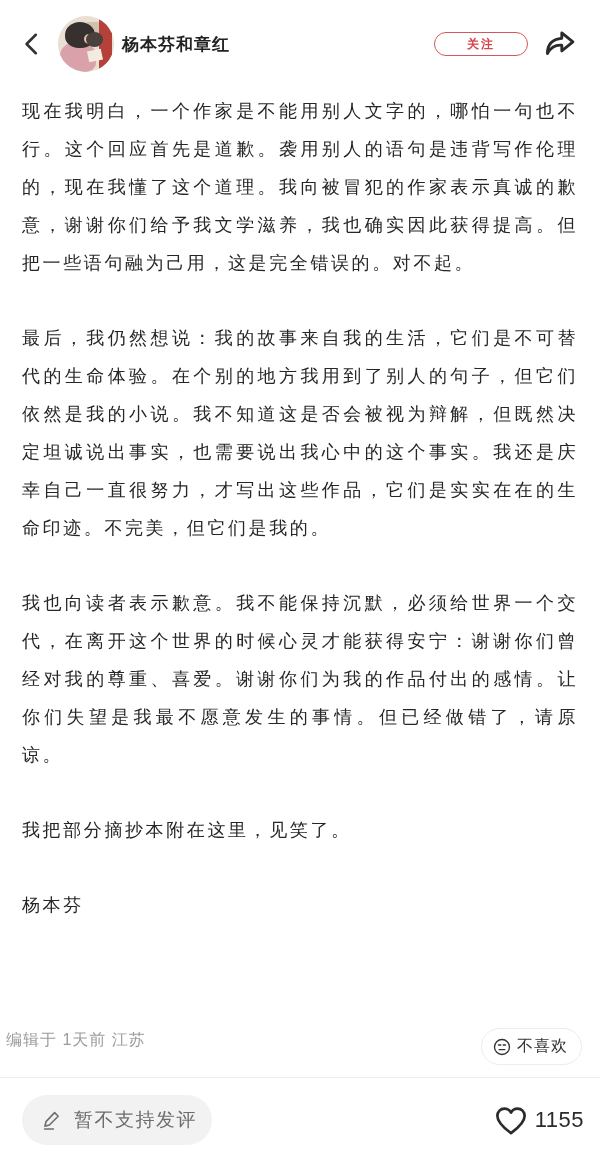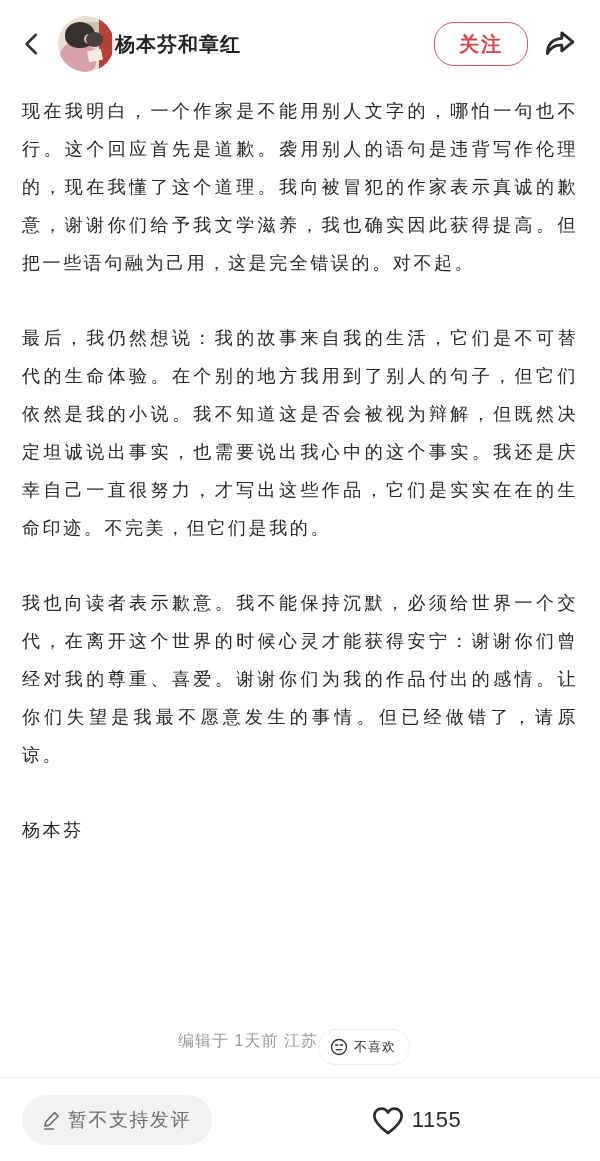--- a/index.html
+++ b/index.html
@@ -25,31 +25,31 @@
     background:#e9dfd2;
   }
   .avatar .stripe{position:absolute;right:2px;top:0;width:13px;height:100%;background:#b5413a;}
   .avatar .shelf{position:absolute;right:15px;top:6px;width:12px;height:16px;background:#cfc3b0;}
   .avatar .hair{position:absolute;left:7px;top:6px;width:30px;height:26px;border-radius:50% 50% 45% 45%;background:#36302e;}
   .avatar .hair2{position:absolute;left:28px;top:16px;width:17px;height:15px;border-radius:50%;background:#4a403c;}
   .avatar .face{position:absolute;left:26px;top:18px;width:10px;height:10px;border-radius:50%;background:#e6c3ae;}
   .avatar .sweater{position:absolute;left:2px;top:26px;width:36px;height:30px;border-radius:45% 45% 30% 30%;background:#d9a2ab;}
   .avatar .card{position:absolute;left:30px;top:34px;width:14px;height:11px;background:#f2ece0;transform:rotate(-12deg);}
   .username{
-    margin-left:1px;
-    font-size:20px;font-weight:700;color:#222;
+    margin-left:8px;
+    font-size:17px;font-weight:700;color:#222;
     letter-spacing:1px;
   }
   .header-spacer{flex:1;}
   .follow-btn{
     box-sizing:border-box;
-    min-width:94px;height:44px;
+    min-width:94px;height:24px;
     border:1.5px solid #d5565d;border-radius:20px;
     background:#fff;color:#d5454e;
-    font-size:20px;font-weight:600;letter-spacing:2px;
+    font-size:12px;font-weight:600;letter-spacing:2px;
     display:flex;align-items:center;justify-content:center;
     padding:0 20px;
     font-family:inherit;
   }
   .share-btn{width:40px;height:40px;margin-left:12px;display:flex;align-items:center;justify-content:center;}
   
   .content{
     padding:14px 22px 0 22px;
     flex:0 0 auto;
   }
@@ -57,51 +57,51 @@
     margin:0 0 37px 0;
     font-size:18px;line-height:38px;
     letter-spacing:2.6px;
     color:#262626;
     text-align:justify;
   }
   .content p.signature{margin-bottom:8px;}
   
   .meta-row{
     margin-top:auto;
-    display:flex;align-items:center;justify-content:center;
+    display:flex;align-items:center;justify-content:space-between;
     padding:0 18px 12px 6px;
     flex:0 0 auto;
   }
   .edited-text{font-size:16px;color:#9b9b9b;letter-spacing:1px;}
   .dislike-btn{
     display:flex;align-items:center;gap:5px;
     border:1px solid #ececec;border-radius:19px;
     background:#fff;padding:7px 13px 7px 10px;
-    font-size:13px;color:#333;letter-spacing:1px;
+    font-size:16px;color:#333;letter-spacing:1px;
     font-family:inherit;
     margin-top:12px;
   }
   
   .bottom-bar{
     flex:0 0 84px;
     border-top:1px solid #ededed;
     display:flex;align-items:center;
     padding:0 16px 0 22px;
     box-sizing:border-box;
   }
   .comment-input{
     flex:0 0 auto;
     width:190px;height:50px;
     background:#f2f2f3;border-radius:25px;
     display:flex;align-items:center;
-    padding-left:18px;box-sizing:border-box;gap:4px;
+    padding-left:18px;box-sizing:border-box;gap:10px;
   }
   .comment-input .hint{font-size:19px;color:#6d6d6d;letter-spacing:1.5px;}
   .actions{
-    flex:1;display:flex;align-items:center;justify-content:center;
+    flex:1;display:flex;align-items:center;justify-content:flex-end;
   }
   .action{
     display:flex;align-items:center;gap:5px;
     background:none;border:none;padding:0;margin-left:34px;
     font-family:inherit;
   }
   .action .count{font-size:22px;color:#2b2b2b;letter-spacing:0.5px;}
   svg{display:block;}
 </style>
 </head>
@@ -140,20 +140,21 @@
           <path d="M13.2 8.2 V4.6 L20.6 10.6 L13.2 16.6 V12.8 C8.6 12.4 5.8 14.2 3.6 18.4 C3.6 12.4 6.6 8.7 13.2 8.2 Z" fill="none" stroke="#2b2b2b" stroke-width="1.9" stroke-linejoin="round"></path>
         </svg>
       </span>
     </button>
   </div>
 
   <div class="content">
     <p>现在我明白，一个作家是不能用别人文字的，哪怕一句也不行。这个回应首先是道歉。袭用别人的语句是违背写作伦理的，现在我懂了这个道理。我向被冒犯的作家表示真诚的歉意，谢谢你们给予我文学滋养，我也确实因此获得提高。但把一些语句融为己用，这是完全错误的。对不起。</p>
     <p>最后，我仍然想说：我的故事来自我的生活，它们是不可替代的生命体验。在个别的地方我用到了别人的句子，但它们依然是我的小说。我不知道这是否会被视为辩解，但既然决定坦诚说出事实，也需要说出我心中的这个事实。我还是庆幸自己一直很努力，才写出这些作品，它们是实实在在的生命印迹。不完美，但它们是我的。</p>
     <p>我也向读者表示歉意。我不能保持沉默，必须给世界一个交代，在离开这个世界的时候心灵才能获得安宁：谢谢你们曾经对我的尊重、喜爱。谢谢你们为我的作品付出的感情。让你们失望是我最不愿意发生的事情。但已经做错了，请原谅。</p>
+    <p>我把部分摘抄本附在这里，见笑了。</p>
     <p class="signature">杨本芬</p>
   </div>
 
   <div class="meta-row">
     <span class="edited-text">编辑于 1天前 江苏</span>
     <button class="dislike-btn">
       <span>
         <svg width="20" height="20" viewBox="0 0 24 24">
           <circle cx="12" cy="12" r="9" fill="none" stroke="#333" stroke-width="1.6"></circle>
           <line x1="7.8" y1="9.6" x2="10.6" y2="9.6" stroke="#333" stroke-width="1.6" stroke-linecap="round"></line>

